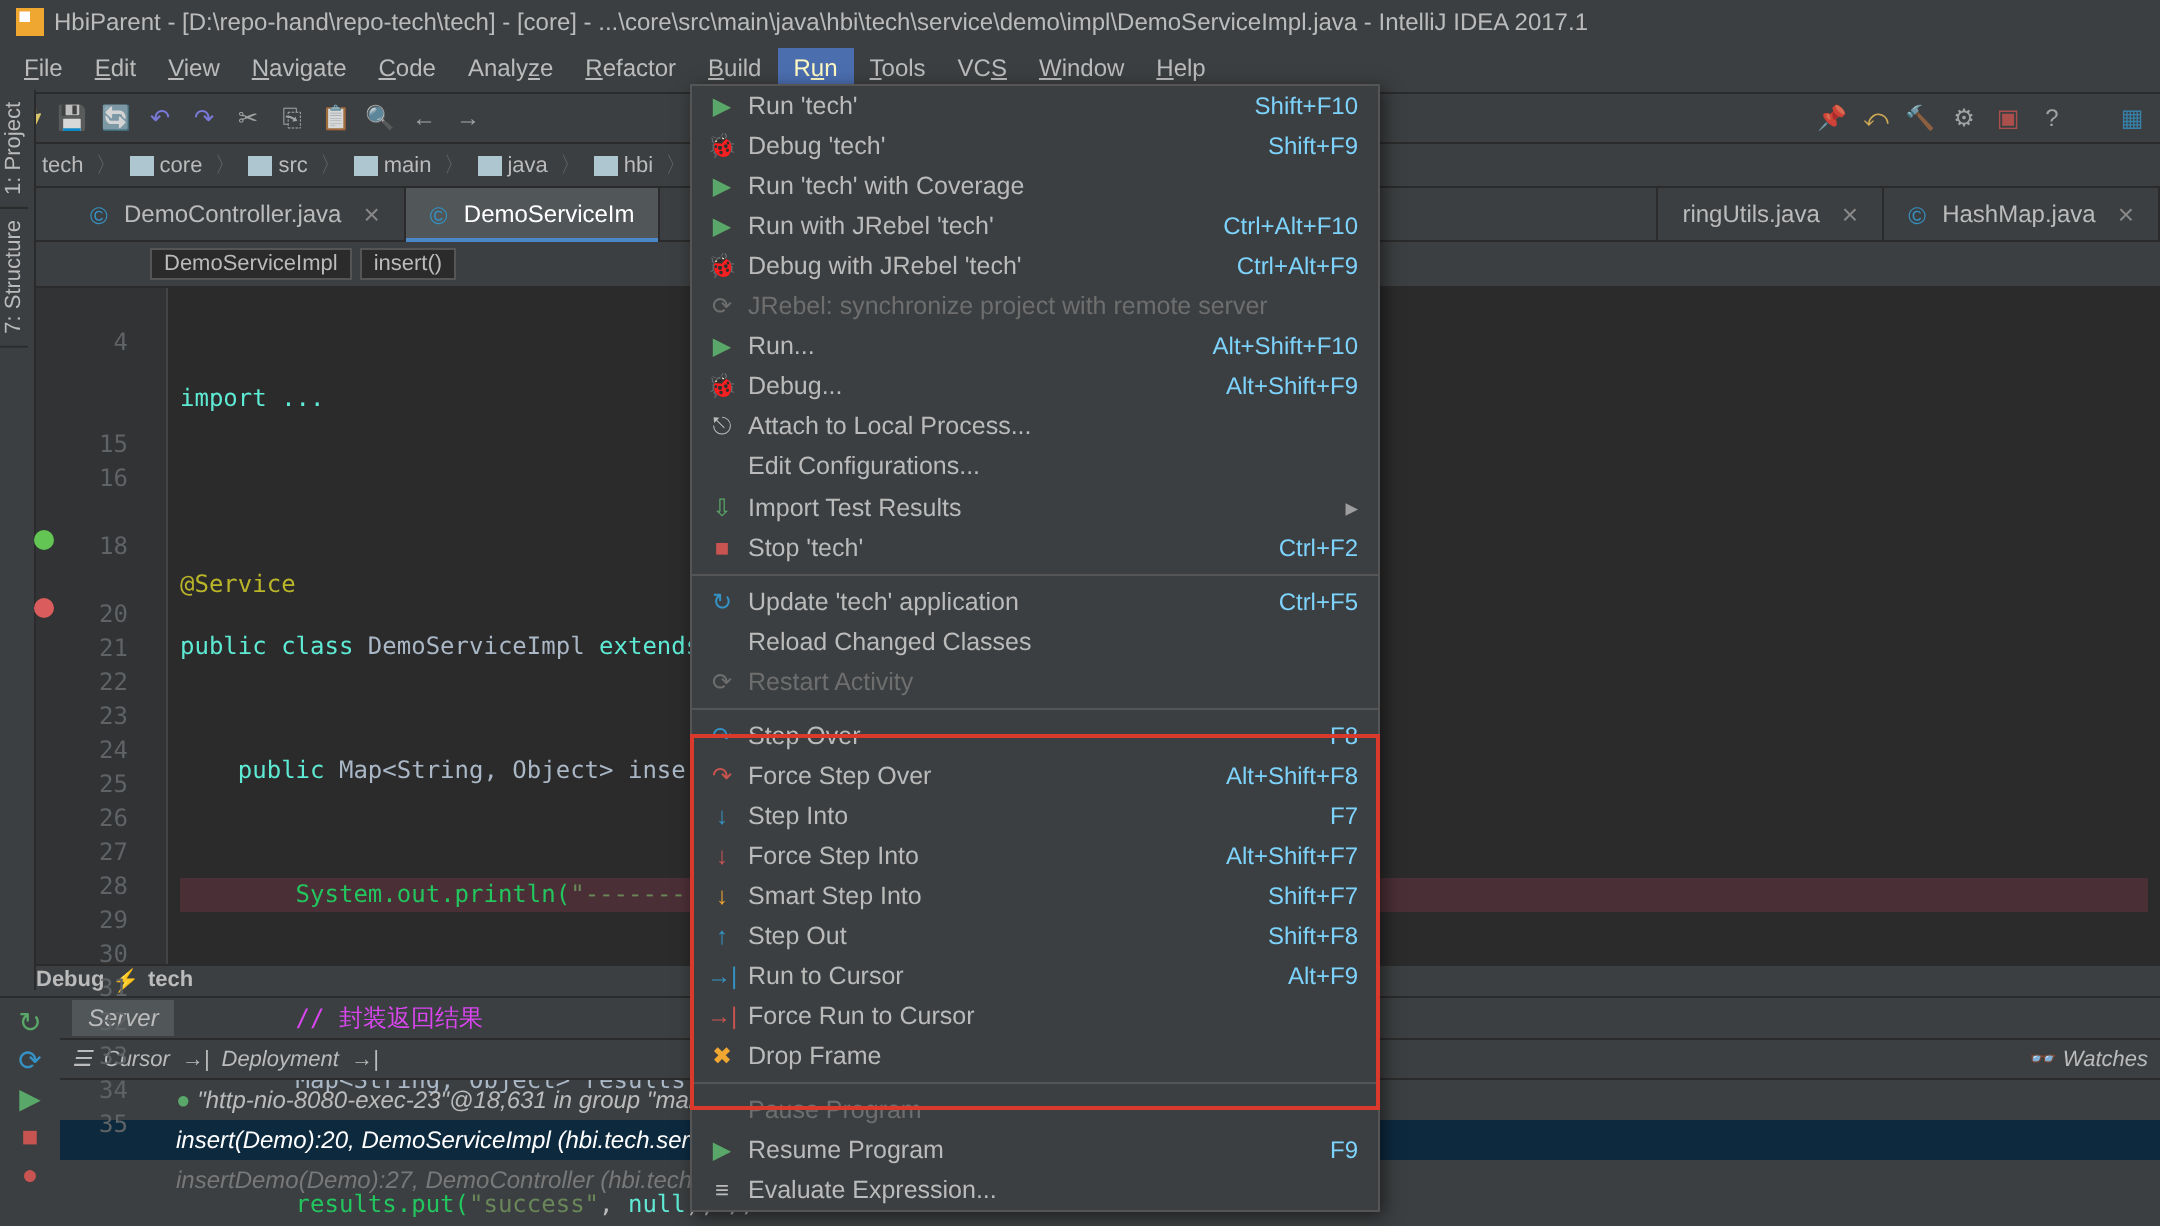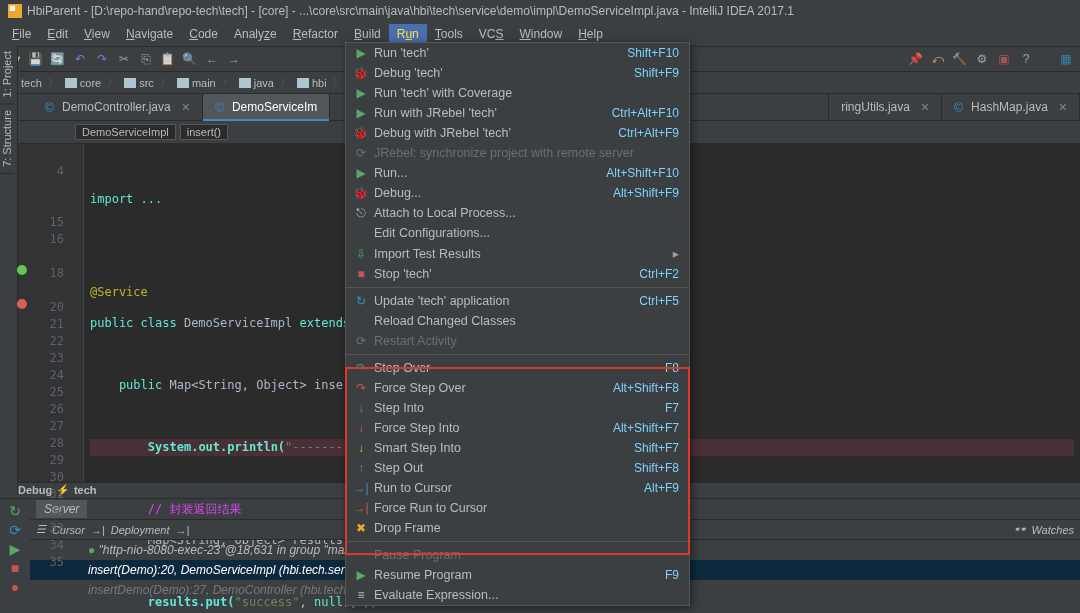--- a/index.html
+++ b/index.html
@@ -26,21 +26,21 @@
     background: #3c3f41;
     display: flex;
     padding: 2px 4px;
     border-bottom: 1px solid #2b2b2b;
   }
   .menu-item {
     padding: 3px 8px;
     color: #bbbbbb;
     cursor: default;
   }
-  .menu-item.active { background: #4b6eaf; color: #fde047; }
+  .menu-item.active { background: #4b6eaf; color: #fef9c3; }
   .menu-item .mnemonic { text-decoration: underline; }
   .toolbar {
     background: #3c3f41;
     padding: 4px 6px;
     display: flex;
     align-items: center;
     gap: 6px;
     border-bottom: 1px solid #2b2b2b;
   }
   .toolbar .tb-icon { width: 16px; height: 16px; display: inline-flex; align-items: center; justify-content: center; opacity: 0.8; }
@@ -115,21 +115,21 @@
   .gutter .break { background: #db5c5c; }
   .gutter .run { background: #62c554; }
   .fold-gutter { width: 14px; background: #313335; border-right: 1px solid #444; }
   .code { font-family: Consolas, monospace; font-size: 12px; padding: 2px 6px; white-space: pre; flex: 1; }
   .code .line { height: 17px; line-height: 17px; }
   .kw { color: #5eead4; }
   .str { color: #6a8759; }
   .com { color: #d946ef; }
   .anno { color: #bbb529; }
   .typ { color: #a9b7c6; }
-  .id { color: #5eead4; font-weight: bold; }
+  .id { color: #22c55e; }
   .highlight { background: #4b2f36; display: block; }
   .debug-panel {
     background: #3c3f41;
     border-top: 1px solid #2b2b2b;
     margin-left: 0;
     height: 135px;
   }
   .debug-tabs { display: flex; padding: 1px 4px 1px 18px; font-size: 11px; border-bottom: 1px solid #2b2b2b; font-weight: bold; }
   .debug-tab { padding: 2px 8px; background: #515658; margin-right: 2px; }
   .debug-tool { display: flex; }

